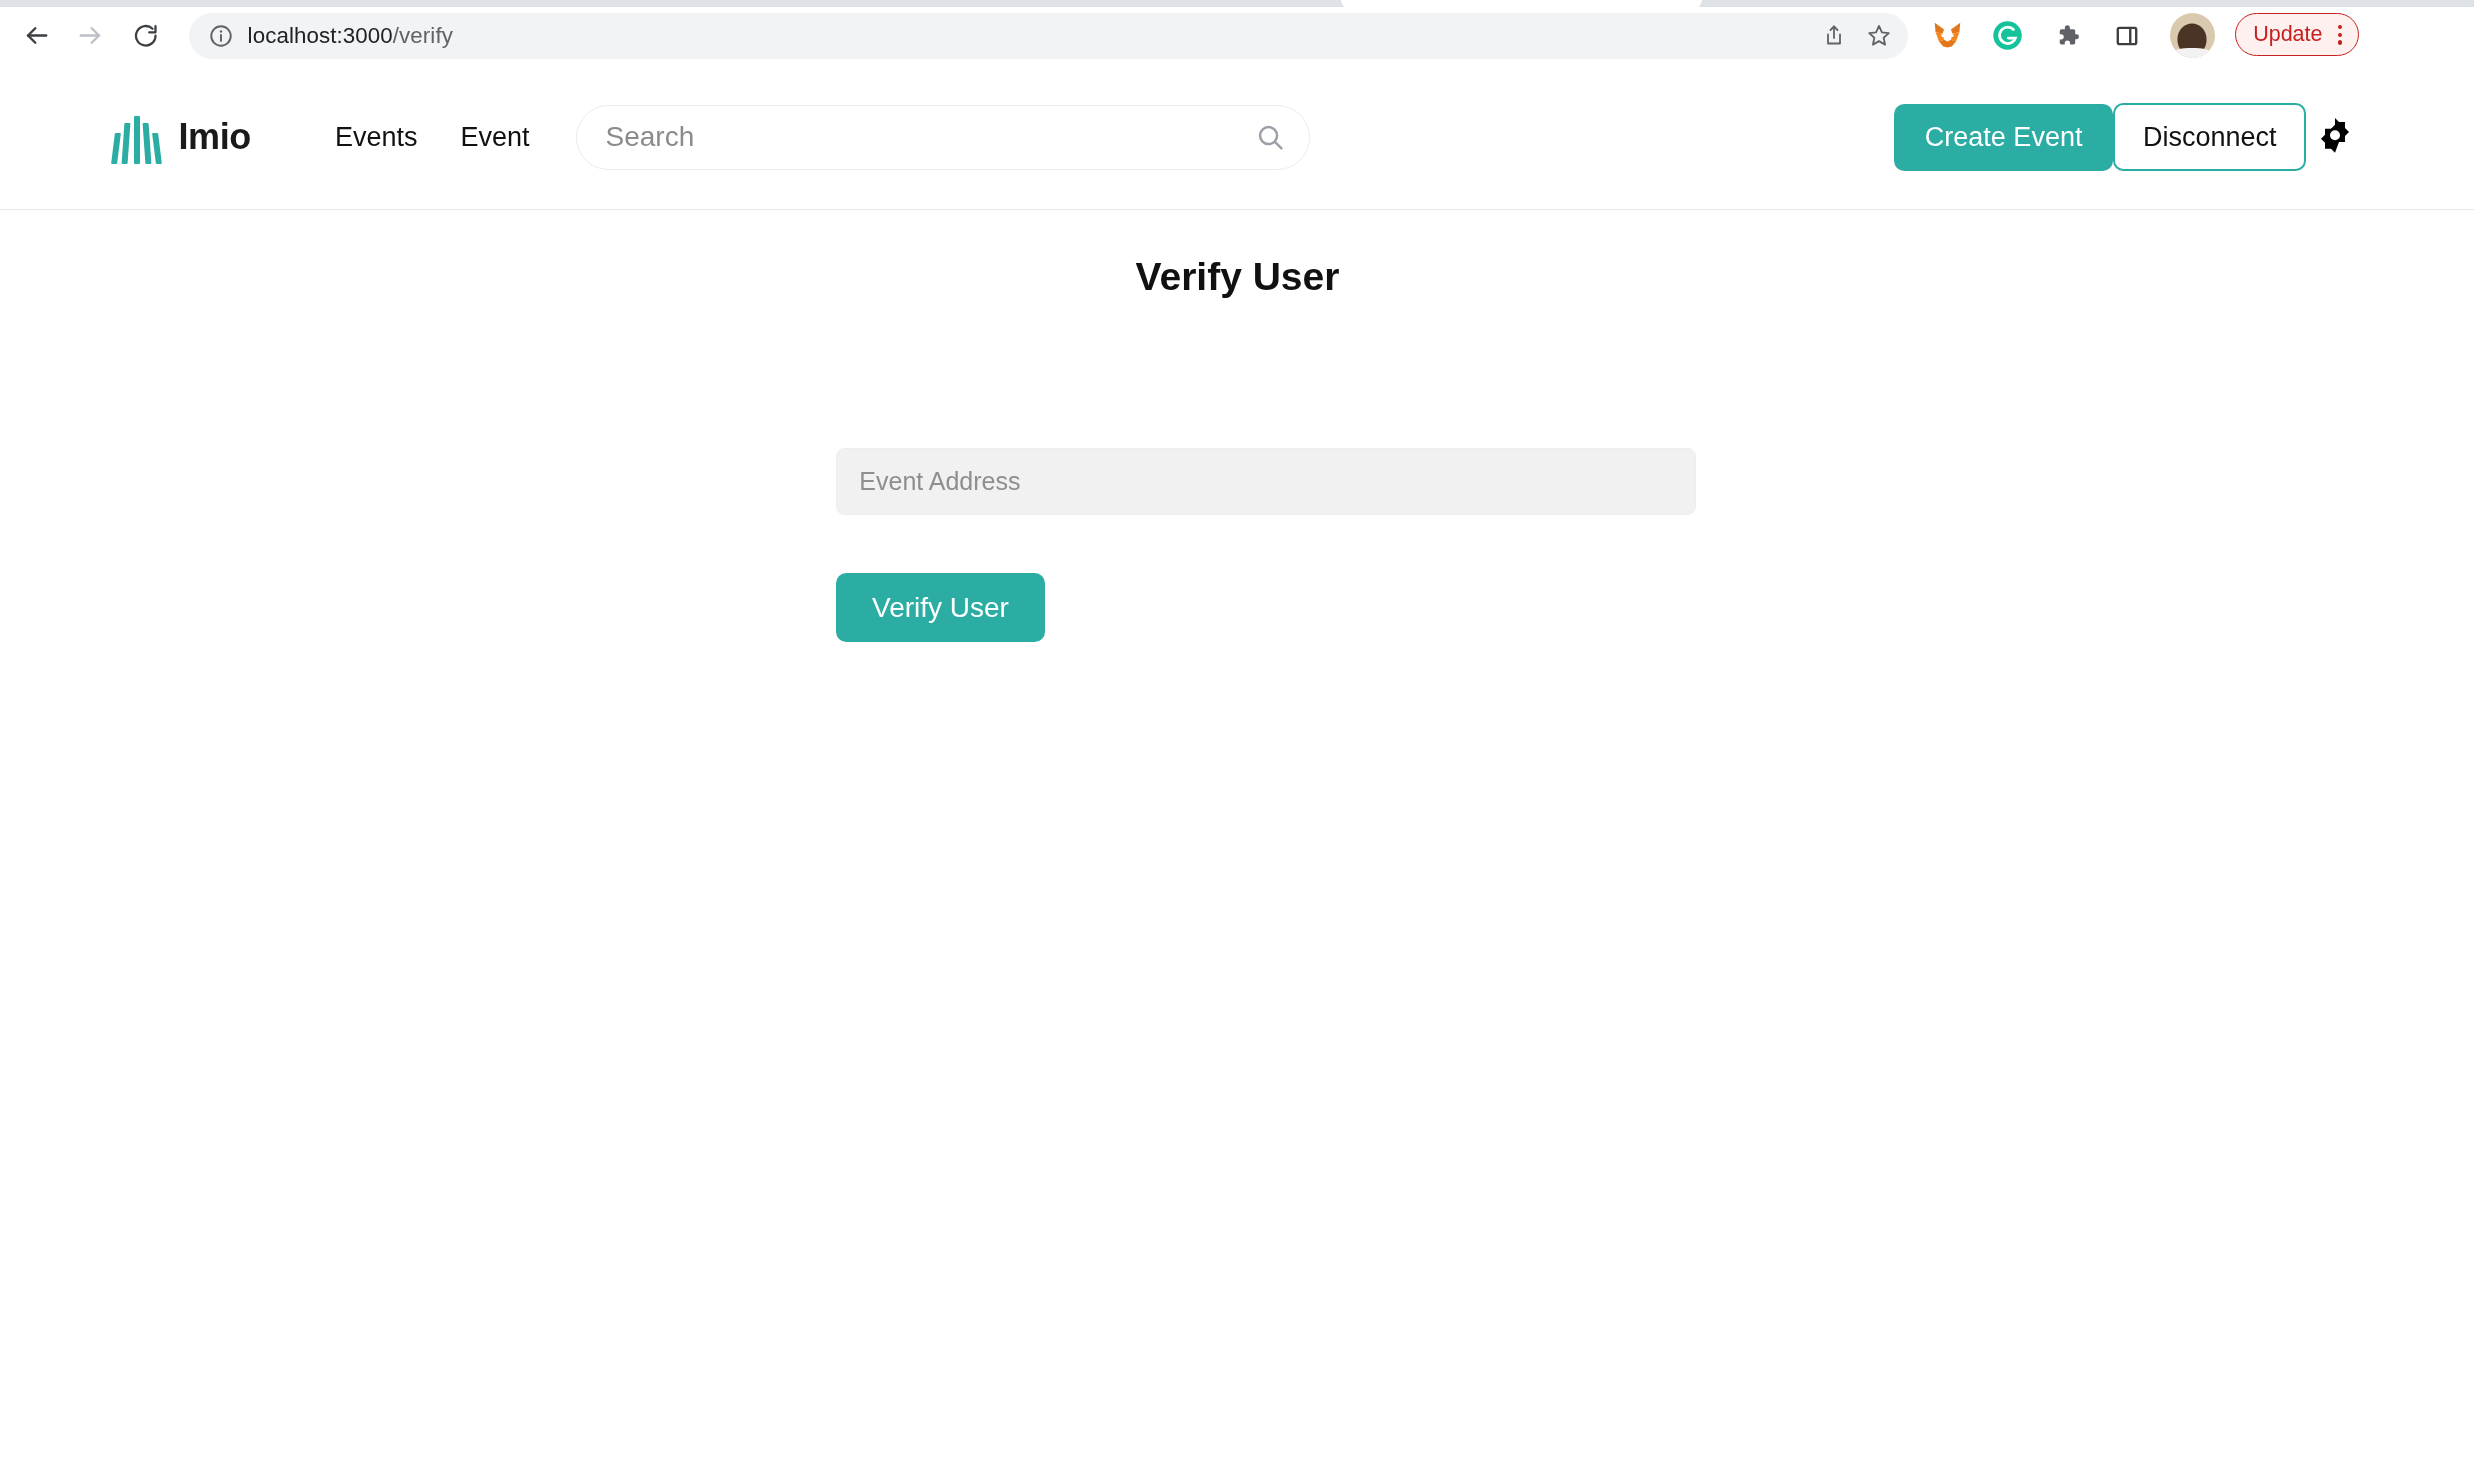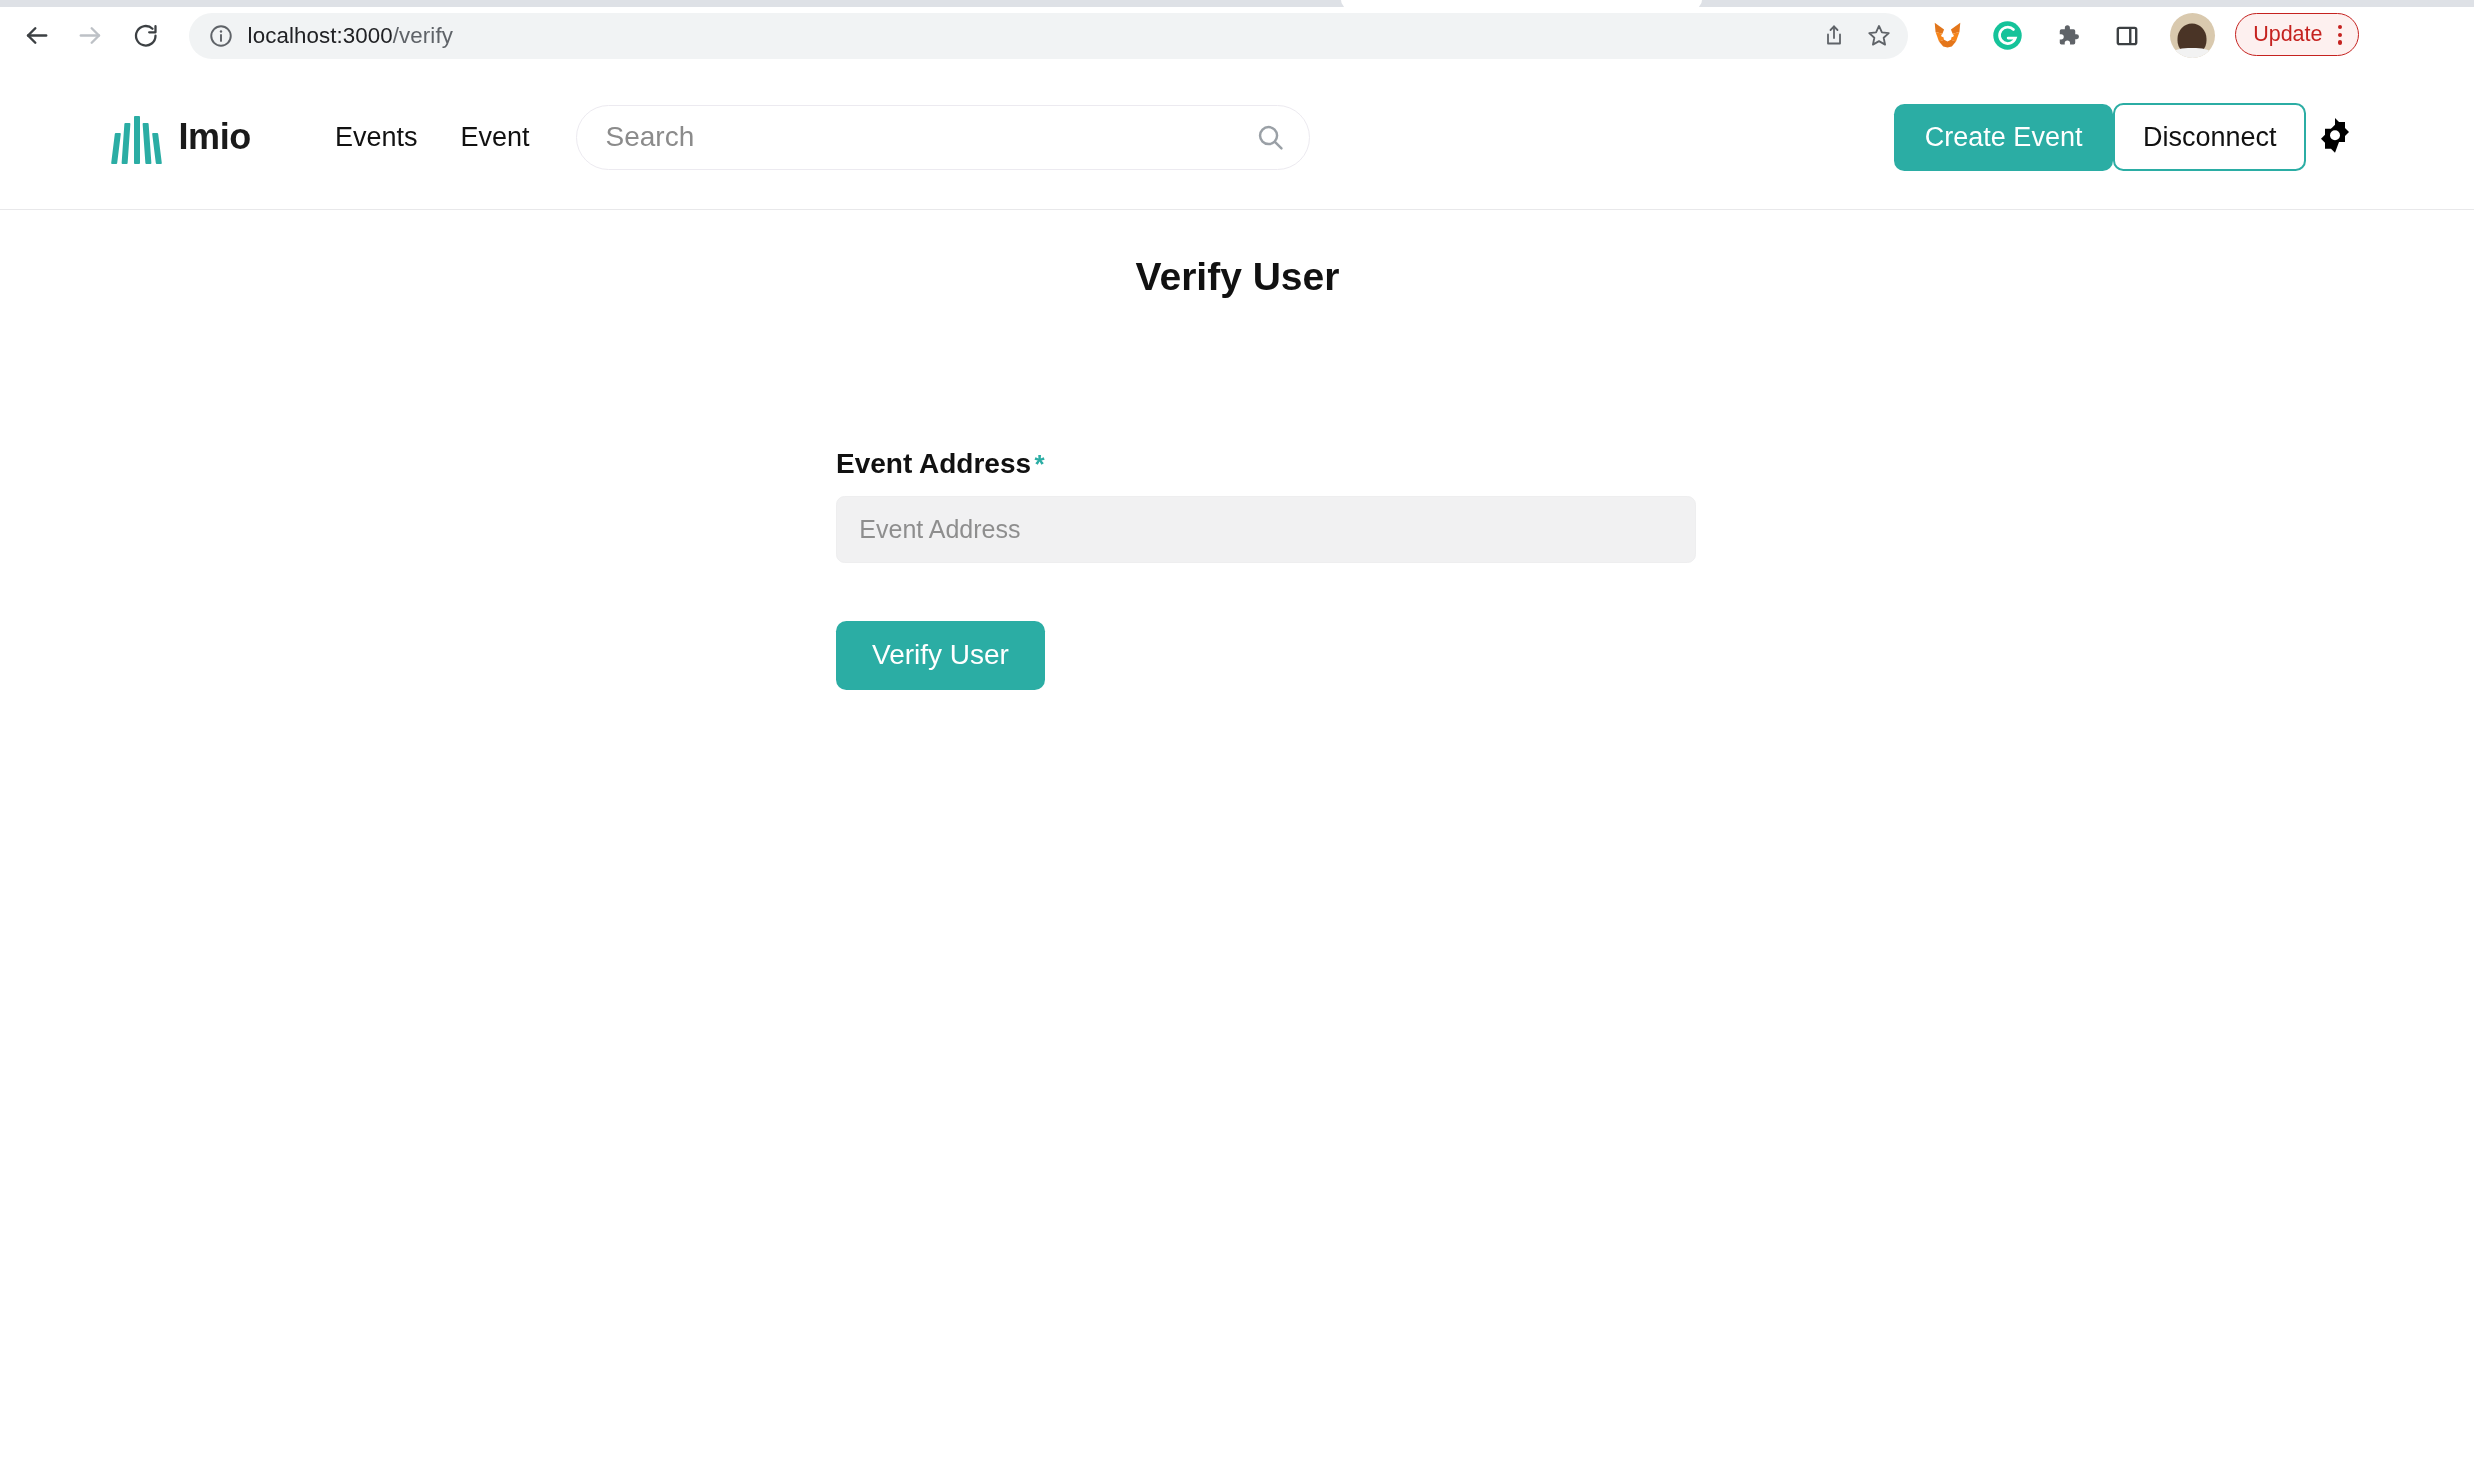--- a/index.html
+++ b/index.html
@@ -406,23 +406,20 @@
   </div>
 </div>
 
 <div id="page-body">
 
   <h1 id="page-title">Verify User</h1>
 
   <form id="verify-form">
 
     <div class="field-group">
-      <label class="field-label">
-        <span>Event Address</span><span class="req">*</span>
-      </label>
       <input class="field-input" type="text" placeholder="Event Address" style="">
     </div>
 
 
     <button id="verify-user-btn" type="submit">Verify User</button>
 
   </form>
 </div>
 
 

